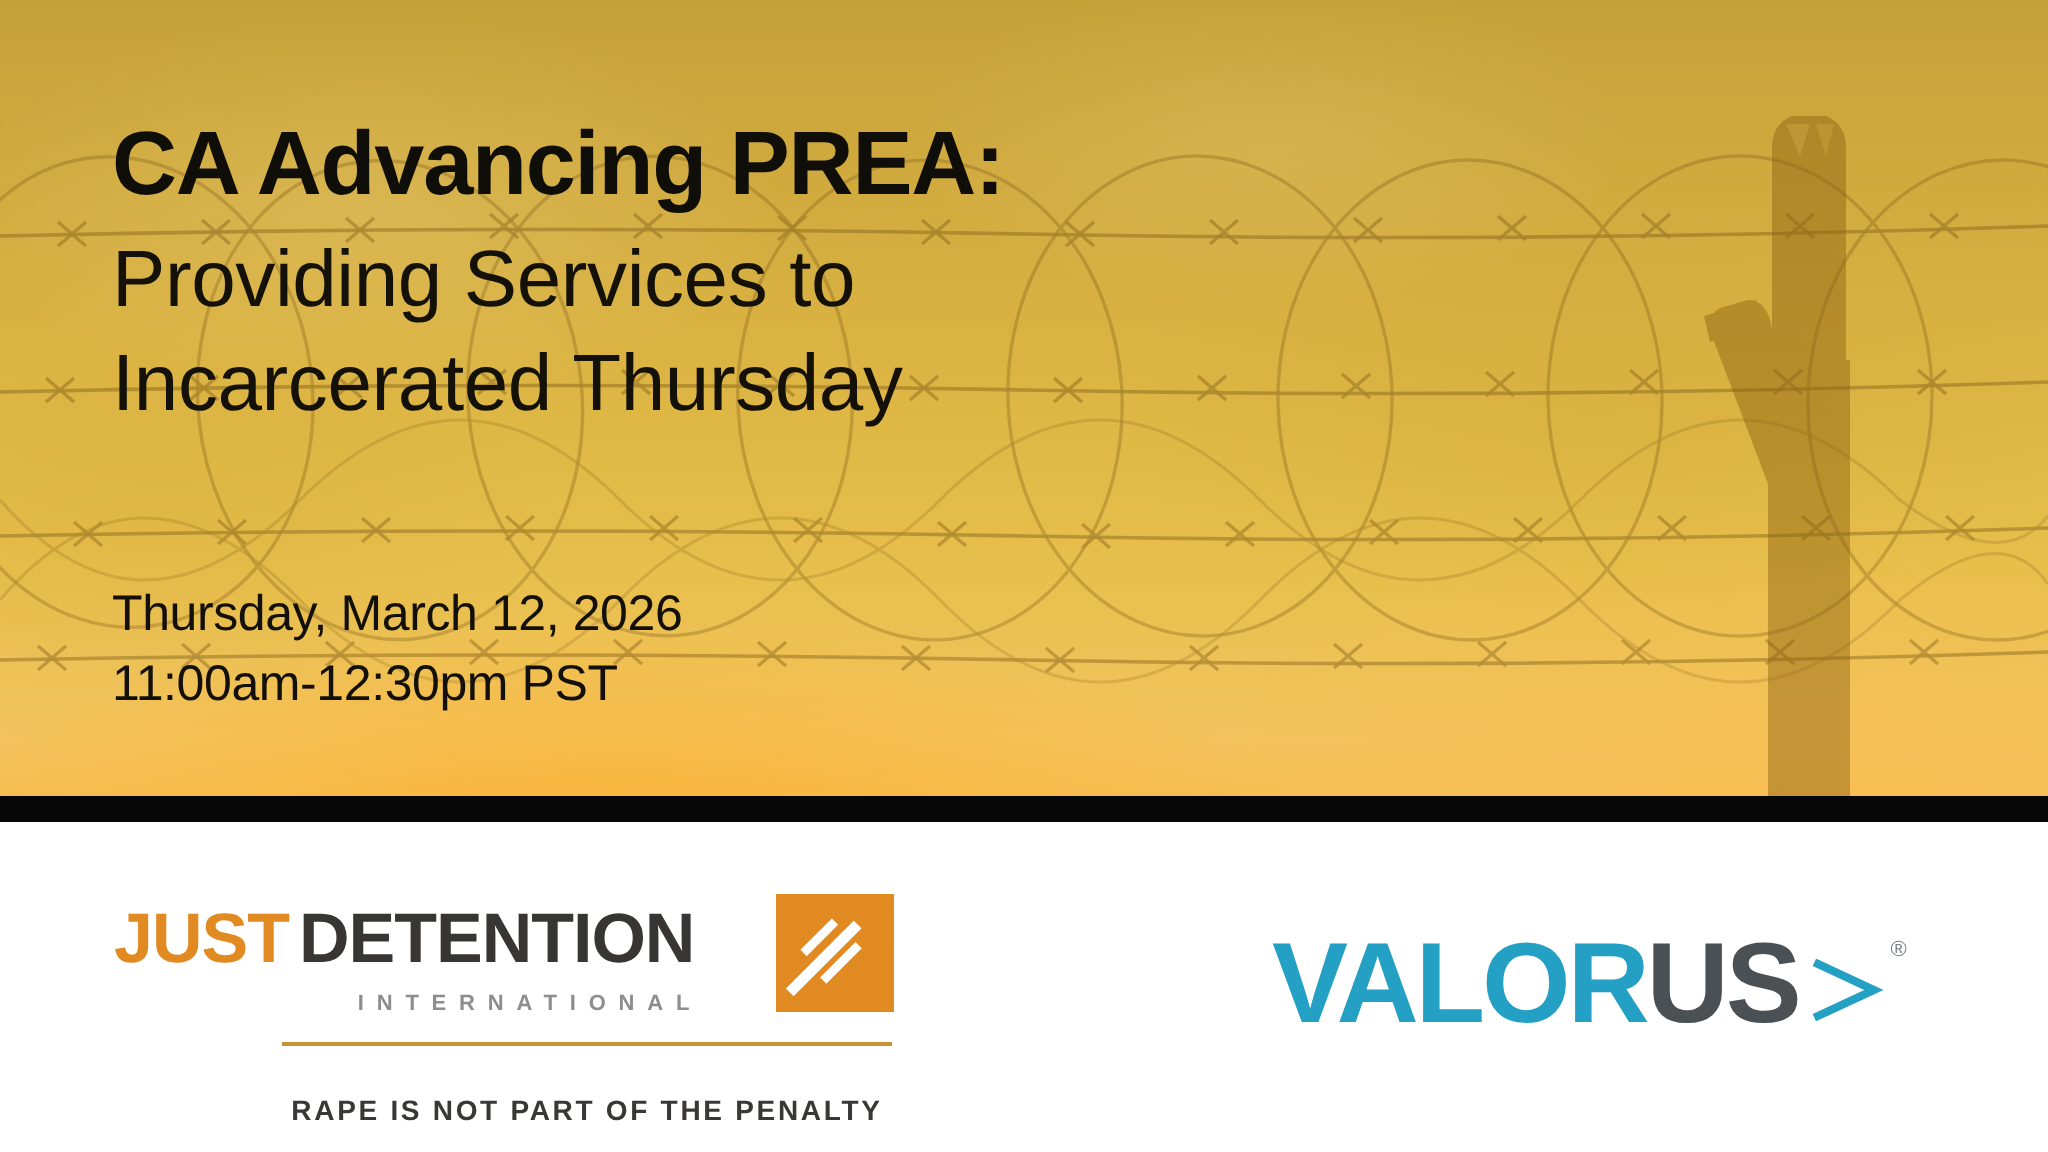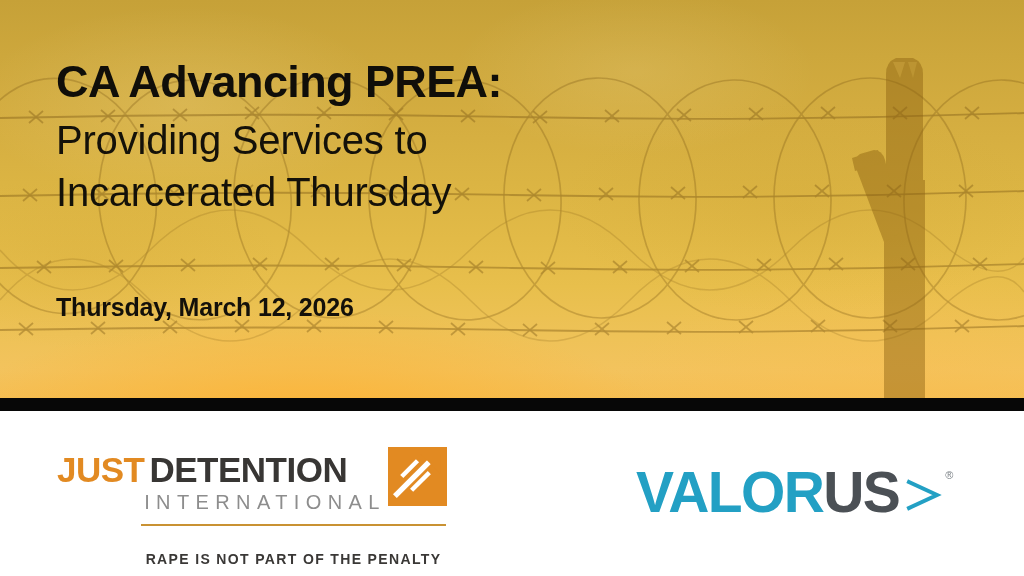--- a/index.html
+++ b/index.html
@@ -99,21 +99,21 @@
   }
   .title-sub div { white-space: nowrap; }
 
   .when {
     position: absolute;
     left: 56px; top: 290px;
     z-index: 5;
   }
   .when div {
     font-size: 25px;
-    font-weight: 700;
+    font-weight: 400;
     color: #13100a;
     line-height: 1.38;
     letter-spacing: -0.2px;
     white-space: nowrap;
   }
 
   
   .logo-band {
     position: absolute;
     left: 0; top: 411px;
@@ -152,22 +152,22 @@
     right: 0; top: -2px;
     width: 59px; height: 59px;
   }
   .jdi-row2 {
     margin-left: 84px;
     margin-top: 3px;
     width: 248px;
     text-align: center;
   }
   .jdi-intl {
-    font-size: 20px;
-    font-weight: 400;
+    font-size: 11px;
+    font-weight: 700;
     color: #8d8d8d;
     letter-spacing: 6.4px;
     line-height: 1;
   }
   .jdi-rule {
     margin-left: 84px;
     margin-top: 11px;
     width: 305px;
     height: 2px;
     background: #c99233;
@@ -344,20 +344,21 @@
     <div class="hero-text">
       <div class="title-main">CA Advancing PREA:</div>
       <div class="title-sub">
         <div>Providing Services to</div>
         <div>Incarcerated Thursday</div>
       </div>
     </div>
 
     <div class="when">
       <div>Thursday, March 12, 2026</div>
+      <div>11:00am-12:30pm PST</div>
     </div>
   </div>
 
   <div class="black-bar"></div>
 
   <div class="logo-band">
 
     <div class="jdi">
       <div class="jdi-row1">
         <span class="jdi-just">JUST</span>

